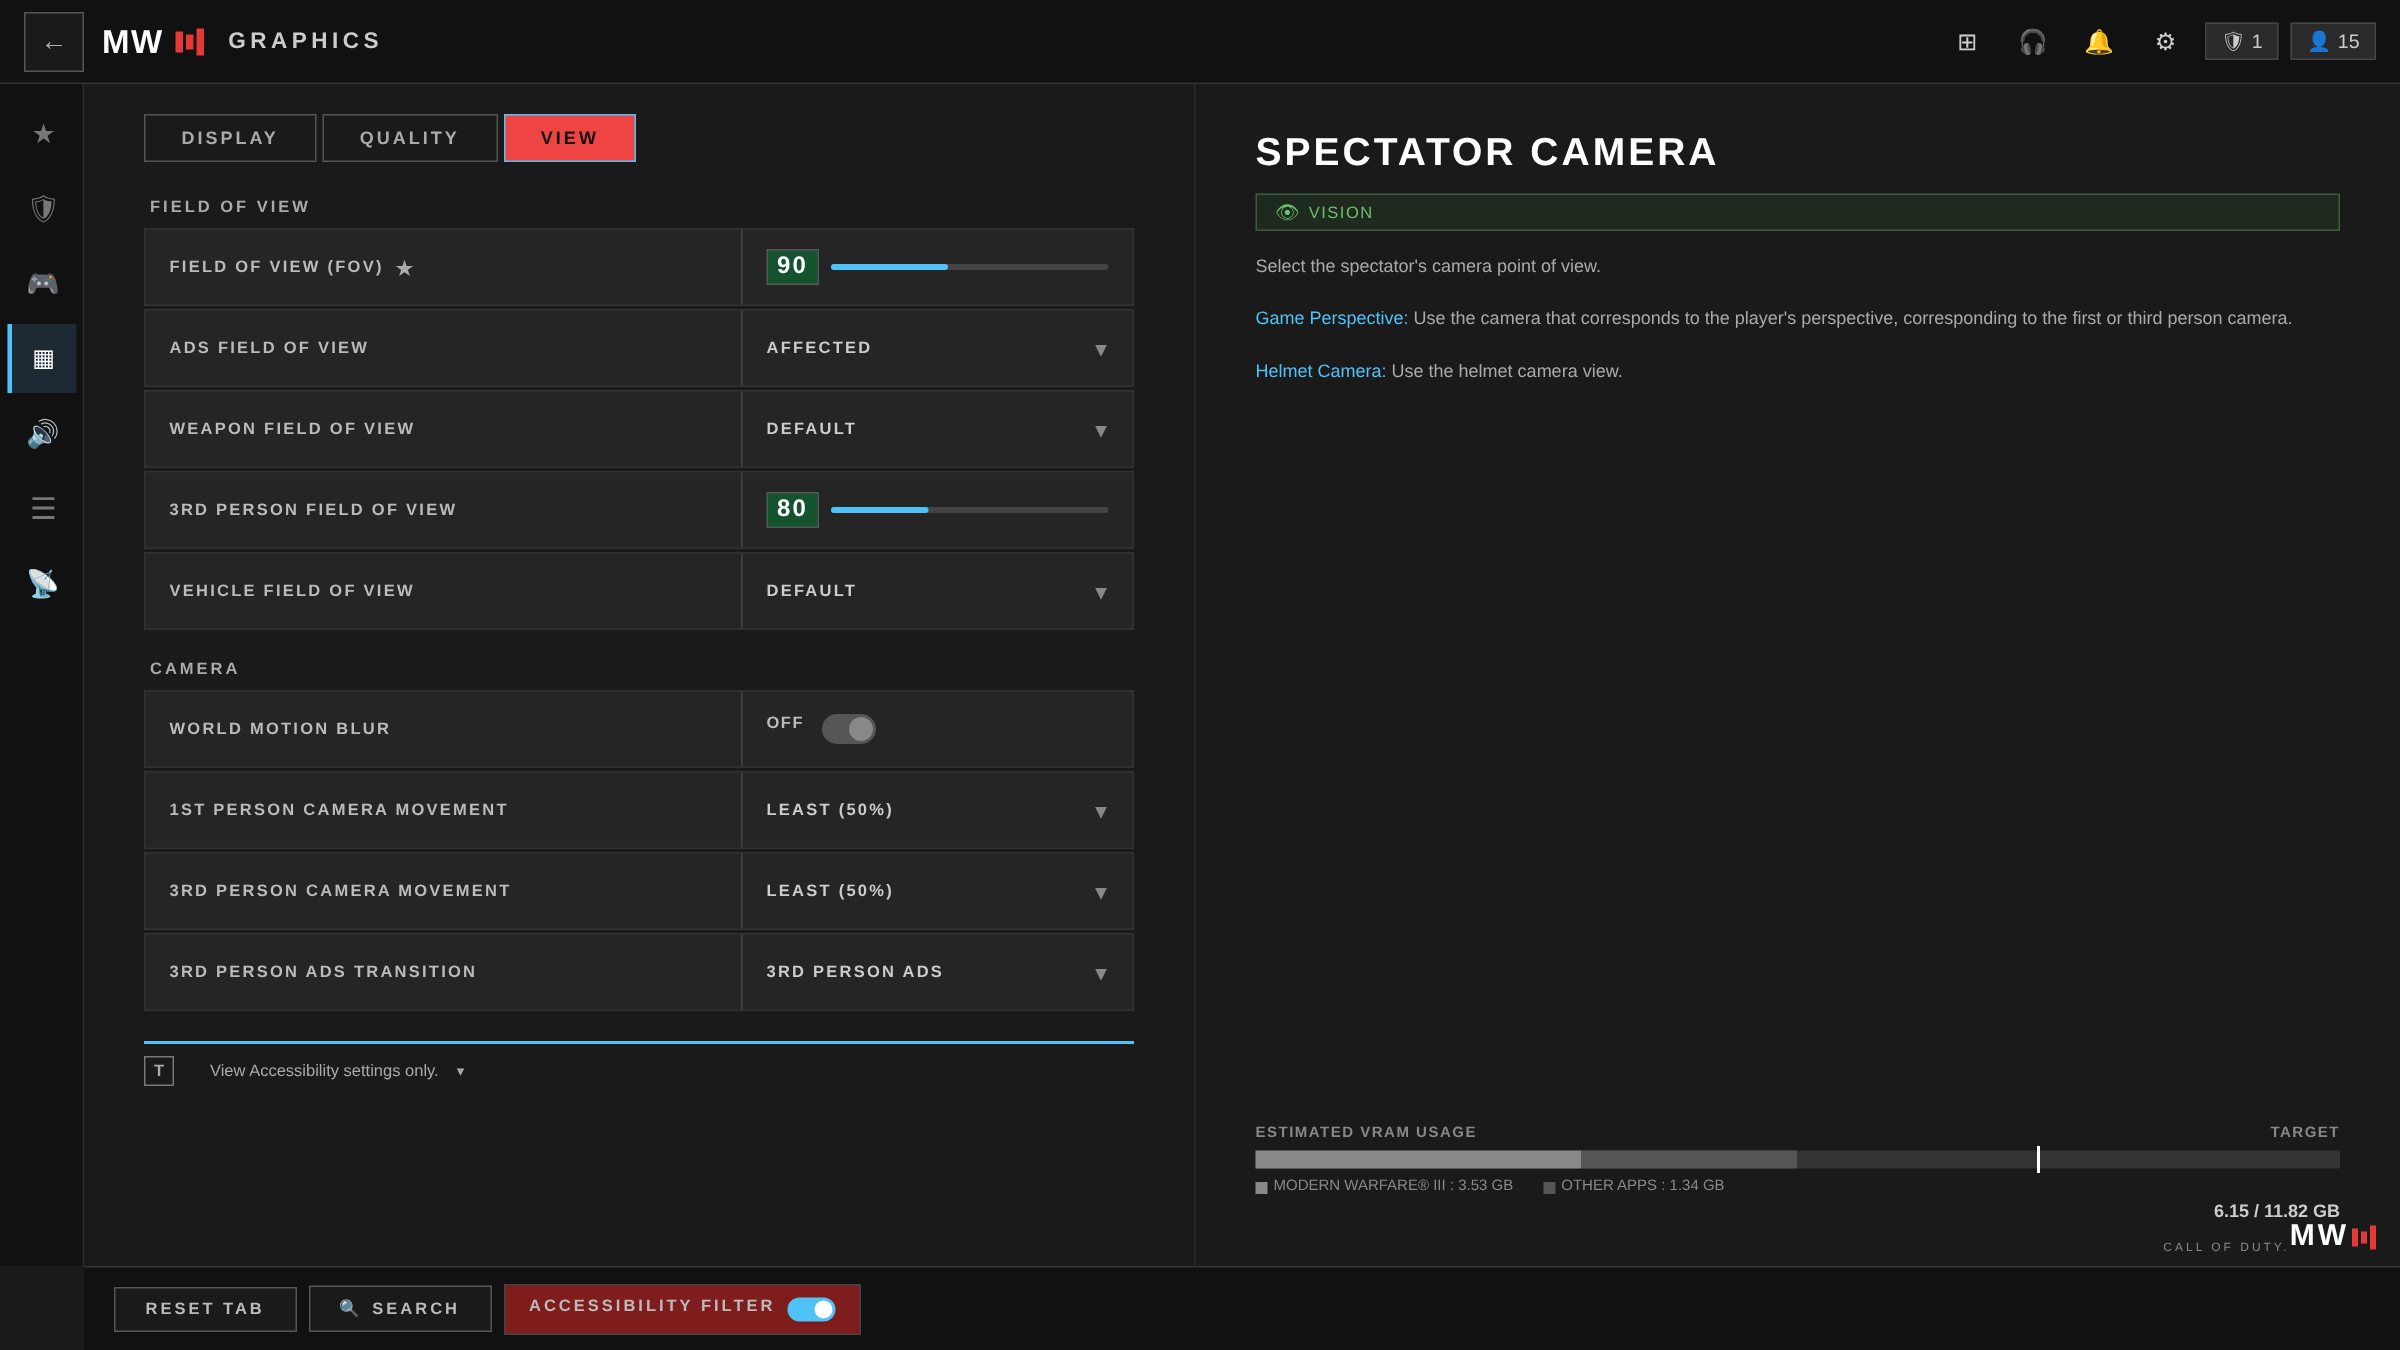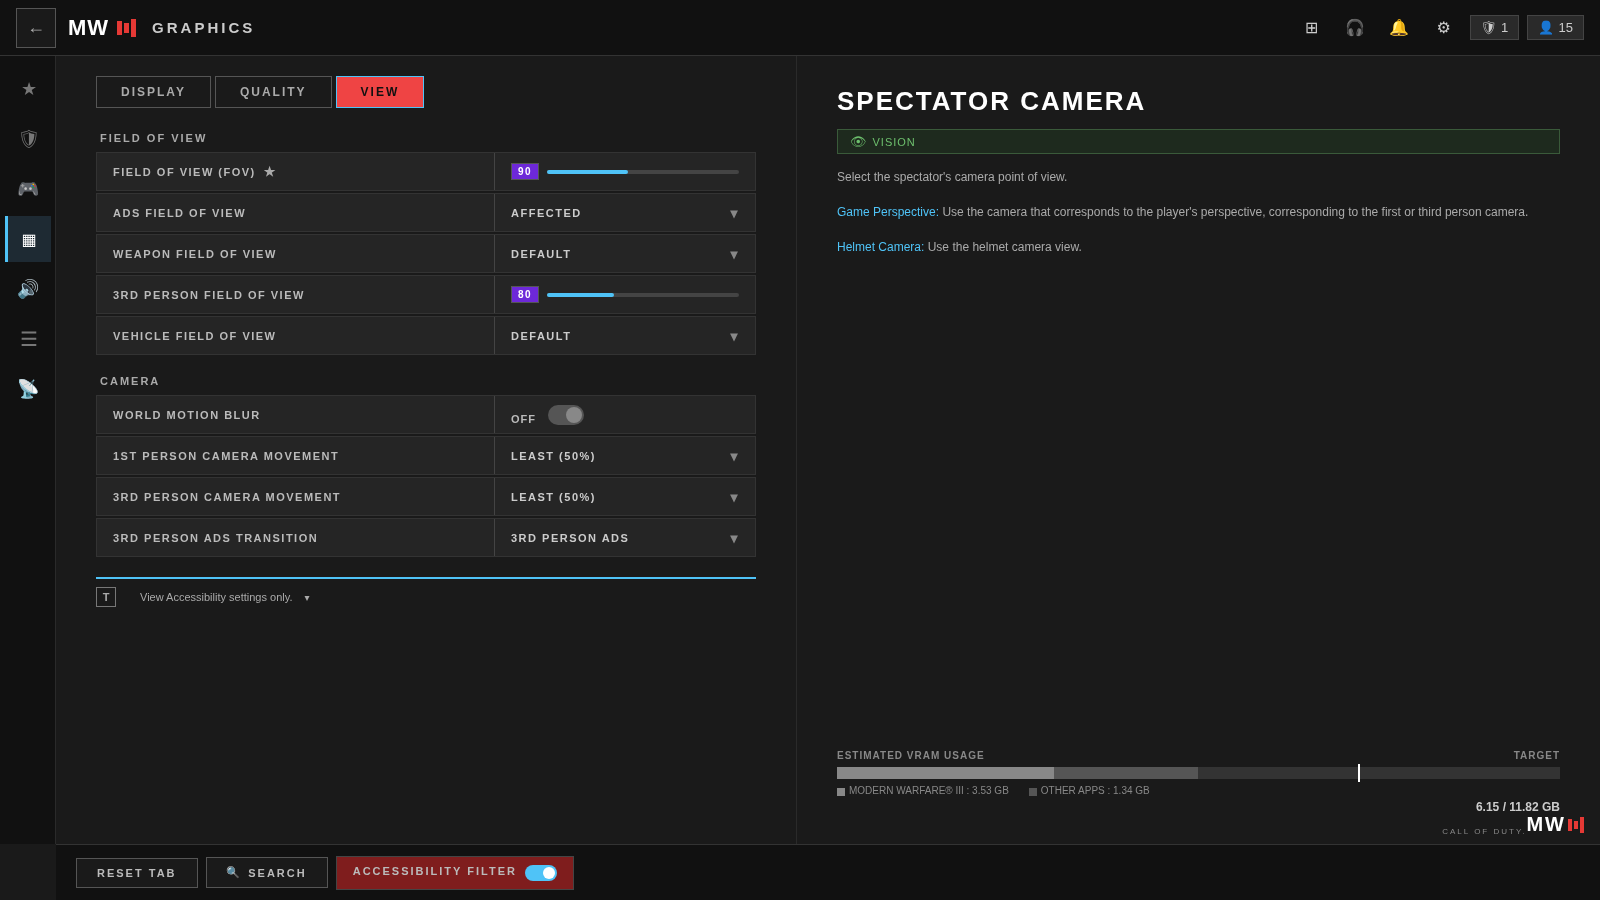--- a/index.html
+++ b/index.html
@@ -151,21 +151,21 @@
     
     .settings-group {
       margin-bottom: 20px;
     }
     .setting-row {
       display: flex;
       align-items: center;
       background: #252525;
       border: 1px solid #333;
       margin-bottom: 2px;
-      height: 39px;
+      height: 52px;
       cursor: pointer;
     }
     .setting-label {
       flex: 1;
       padding: 0 16px;
       font-size: 11px;
       font-weight: 700;
       letter-spacing: 1.5px;
       text-transform: uppercase;
       color: #bbb;
@@ -186,39 +186,39 @@
       display: flex; align-items: center; gap: 8px;
     }
     .setting-arrow {
       margin-left: auto; color: #888; font-size: 14px;
     }
     .slider-container {
       display: flex; align-items: center; gap: 8px;
       flex: 1;
     }
     .slider-value {
-      font-size: 10px; font-weight: 700;
+      font-size: 16px; font-weight: 700;
       color: #fff; min-width: 28px;
-      background: #6d28d9;
+      background: #14532d;
       padding: 2px 6px;
       border: 1px solid #555;
       text-align: center;
     }
     .slider-bar {
       flex: 1; height: 4px;
       background: #444;
       position: relative;
       border-radius: 2px;
     }
     .slider-fill {
       height: 100%; background: #4fc3f7;
       border-radius: 2px;
     }
     .toggle-container {
-      display: flex; align-items: flex-end; gap: 12px;
+      display: flex; align-items: flex-start; gap: 12px;
     }
     .toggle-label { font-size: 11px; font-weight: 700; letter-spacing: 1px; color: #bbb; }
     .toggle {
       width: 36px; height: 20px;
       background: #555;
       border-radius: 10px;
       position: relative;
       cursor: pointer;
     }
     .toggle-thumb {

